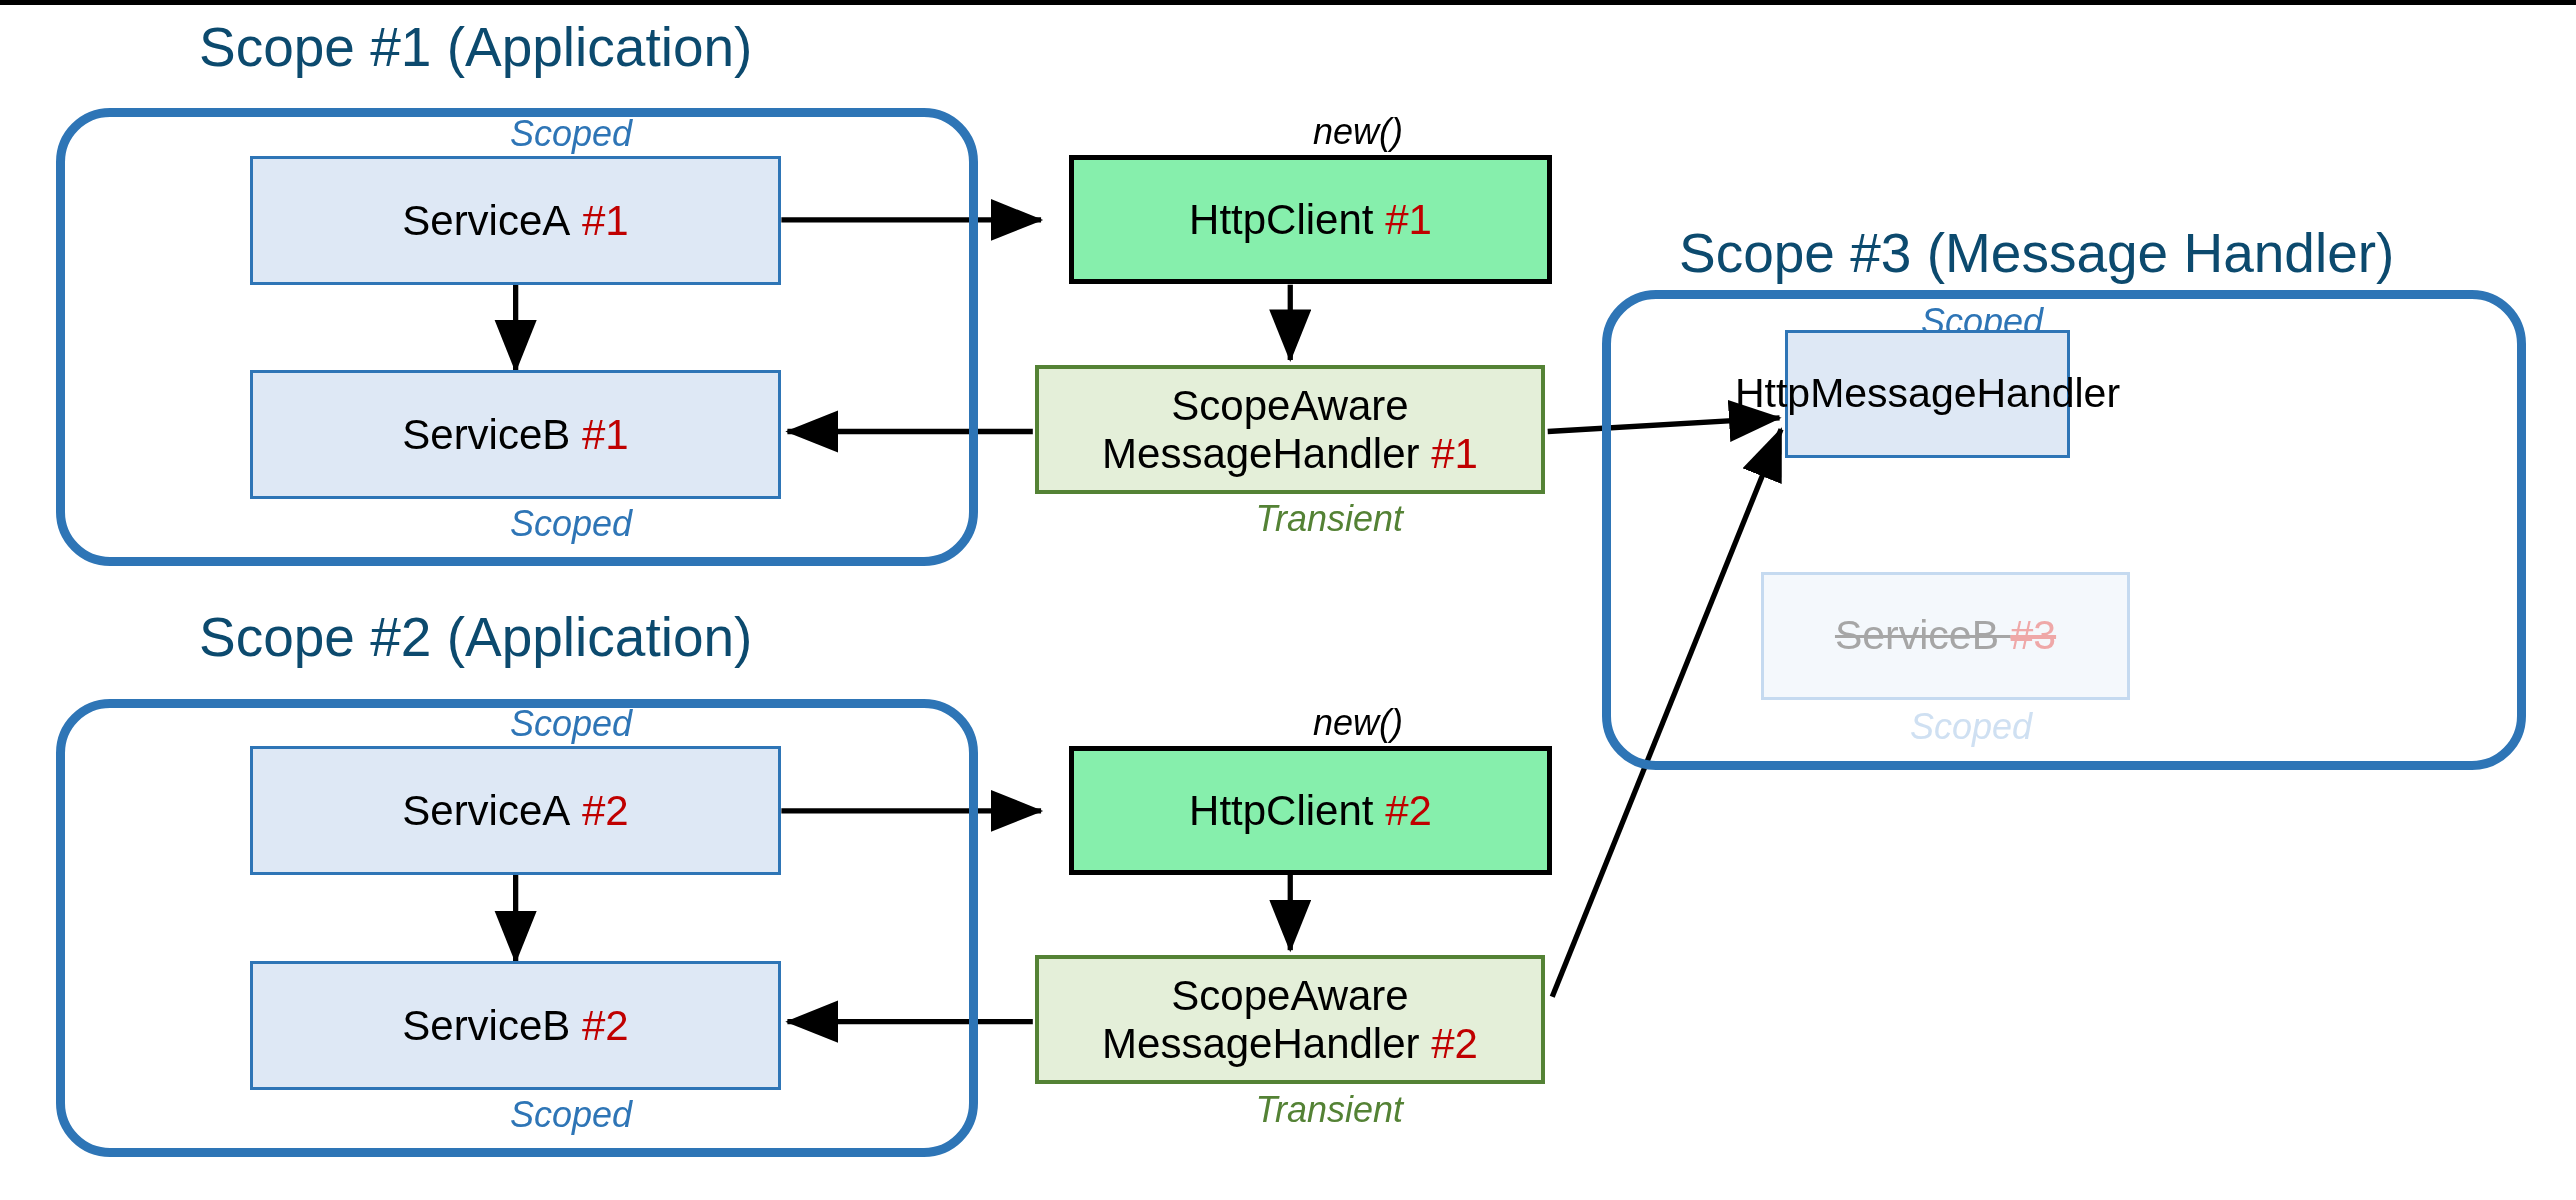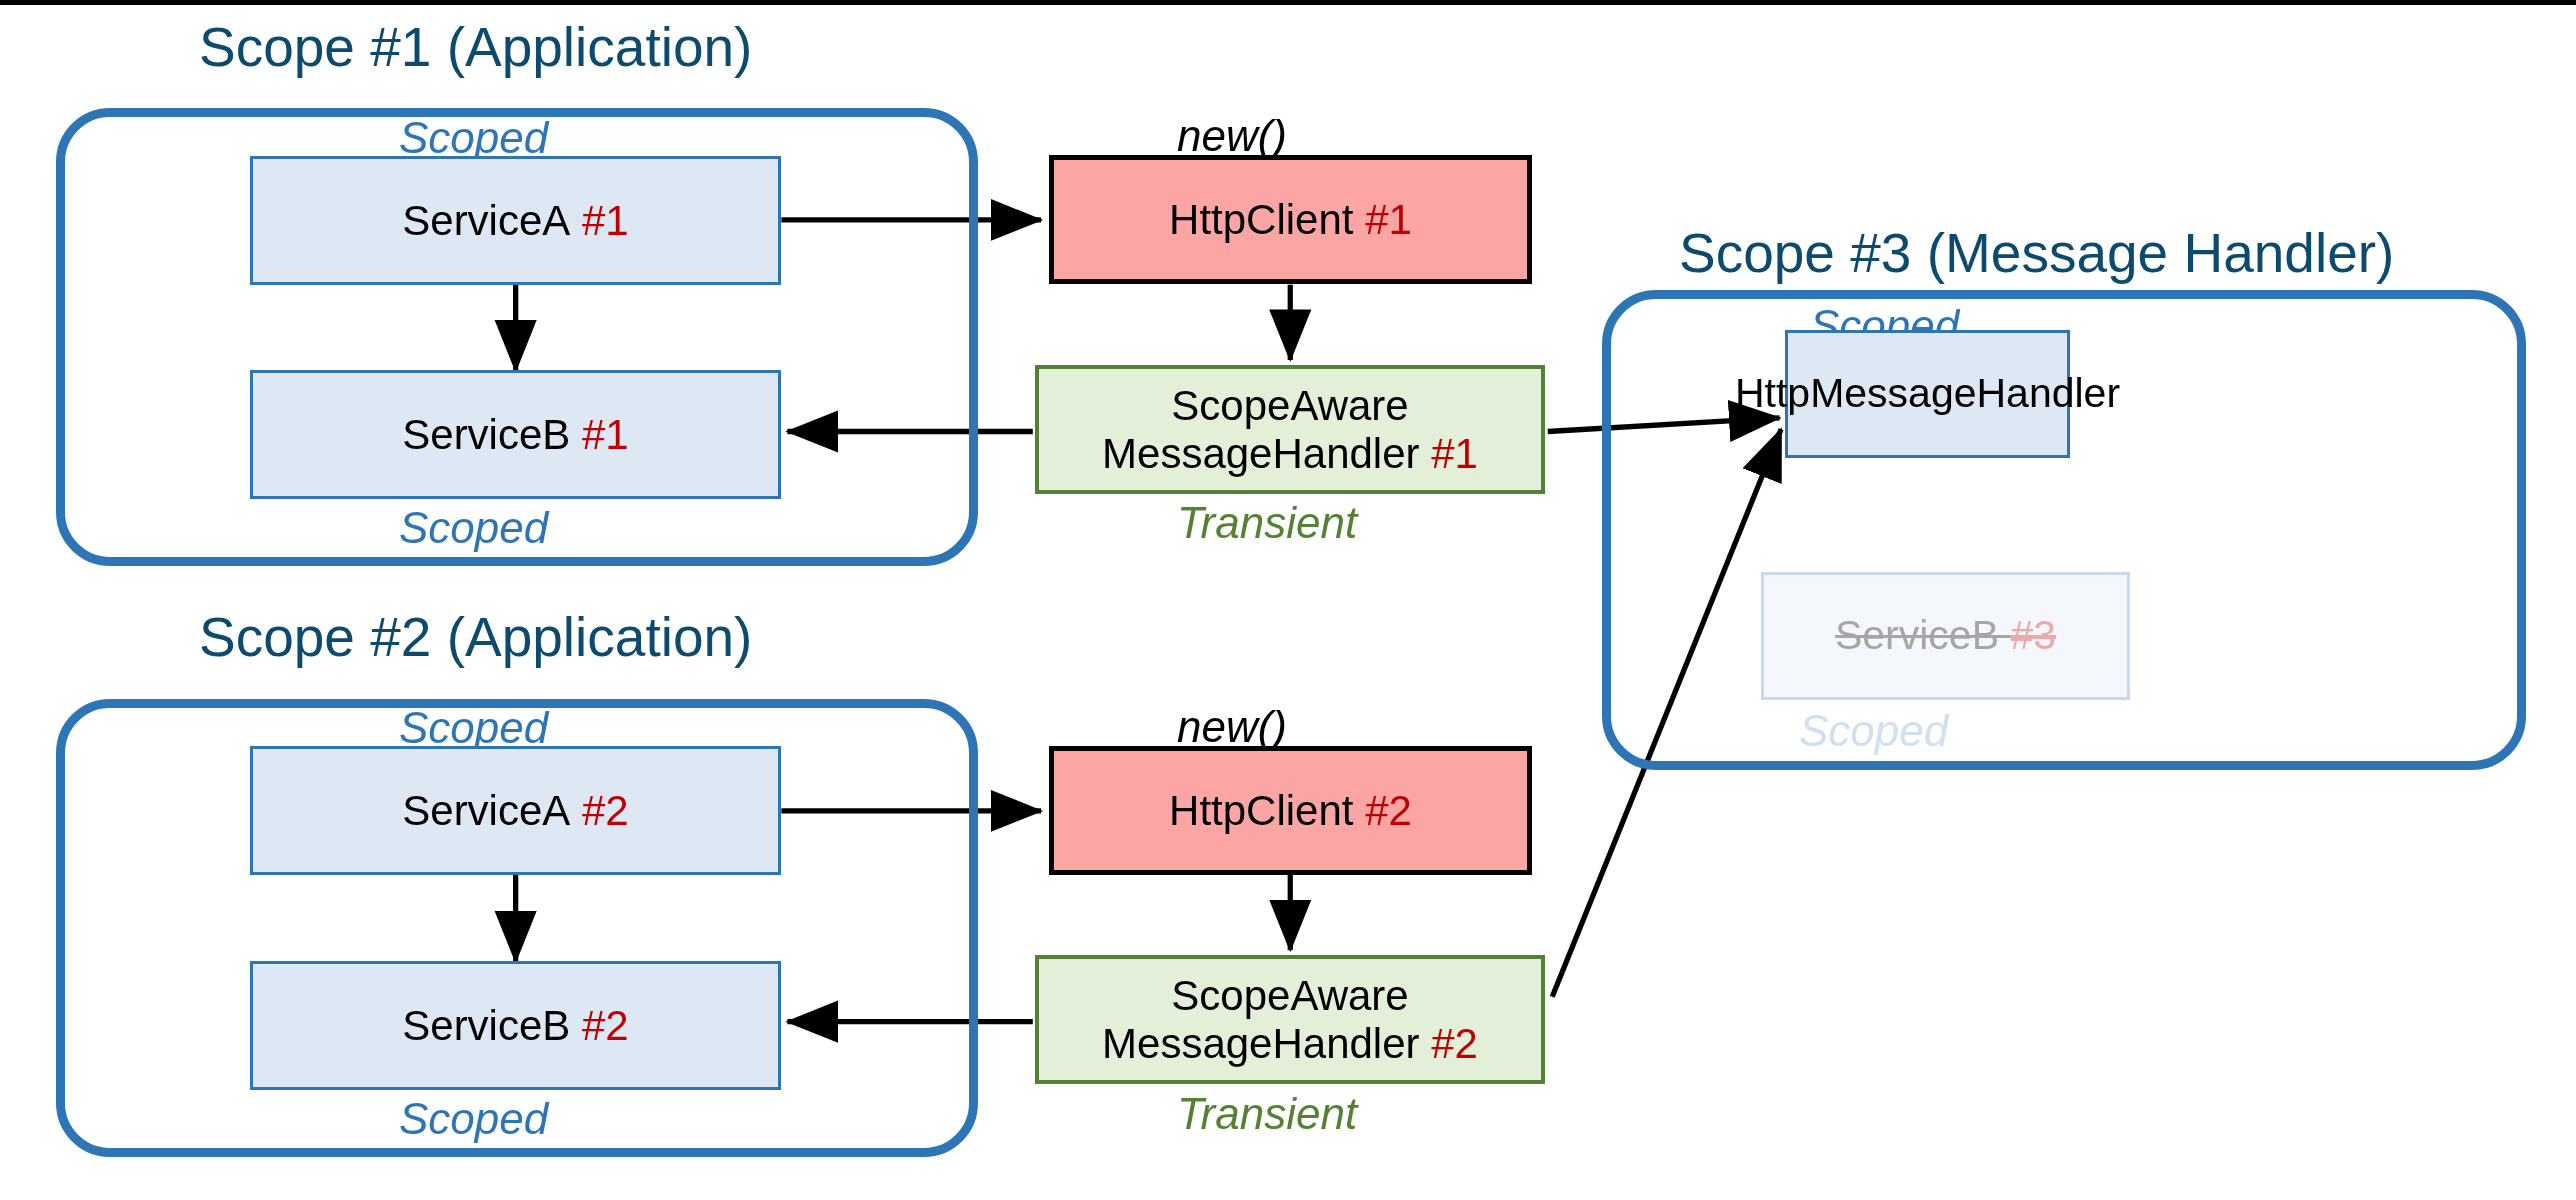--- a/index.html
+++ b/index.html
@@ -50,22 +50,23 @@
     font-size: 42px;
     line-height: 1.12;
     color: #000000;
     font-family: "Liberation Sans", sans-serif;
   }
   .box-blue {
     background: #DEE8F5;
     border: 3.8px solid #2E75B6;
   }
   .box-gray {
-    background: #fca5a5;
+    background: #86efac;
     border: 5.3px solid #000000;
+    margin-left: 20px;
   }
   .box-green {
     background: #E4EFD9;
     border: 4.5px solid #548235;
   }
   .box-ghost {
     background: #F4F8FC;
     border: 3px solid #C5DAF0;
   }
   .num-red { color: #C00000; }
@@ -78,24 +79,24 @@
   }
   .ghost-text .num-red {
     color: #EFA8A8;
     text-decoration: line-through;
     text-decoration-color: #EFA8A8;
   }
   
   .caption {
     position: absolute;
     font-style: italic;
-    font-size: 44px;
+    font-size: 36px;
     line-height: 1;
     white-space: nowrap;
-    text-align: left;
+    text-align: right;
     font-family: "Liberation Sans", sans-serif;
   }
   .cap-blue  { color: #2E75B6; }
   .cap-green { color: #548235; }
   .cap-black { color: #000000; }
   .cap-ghost { color: #CFE0F2; }
   
   #arrows {
     position: absolute;
     left: 0; top: 0;

